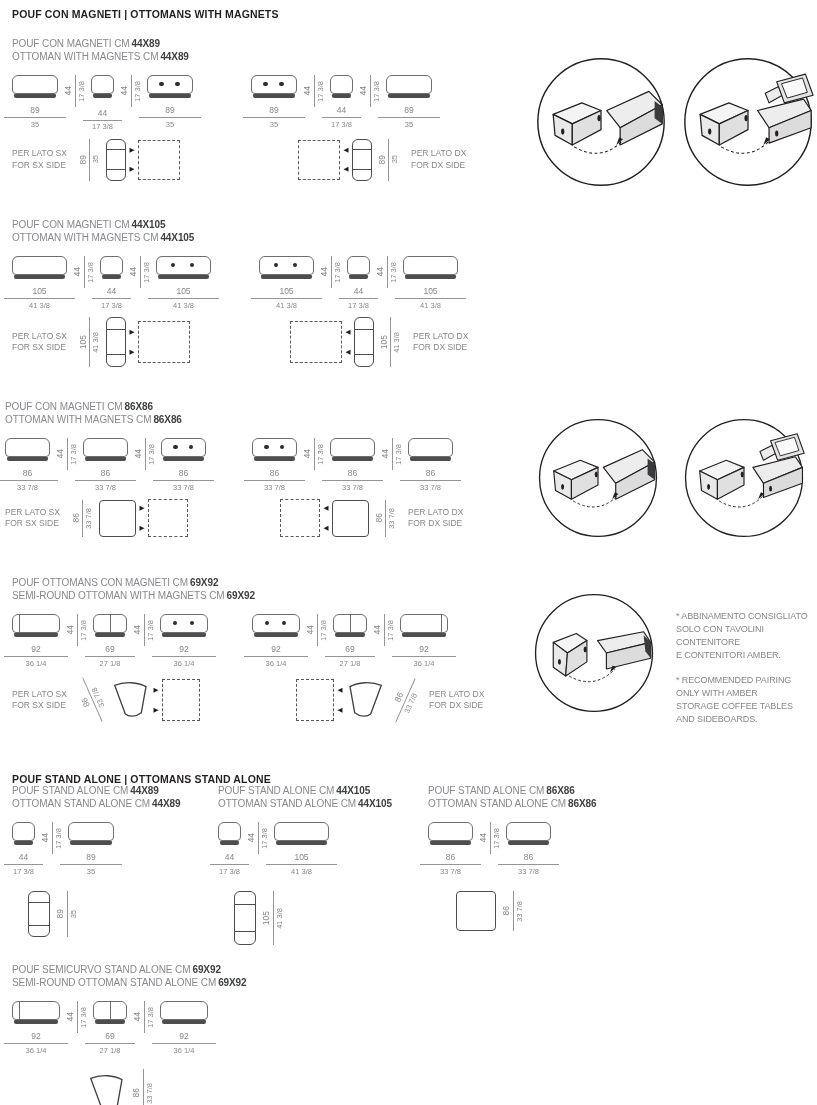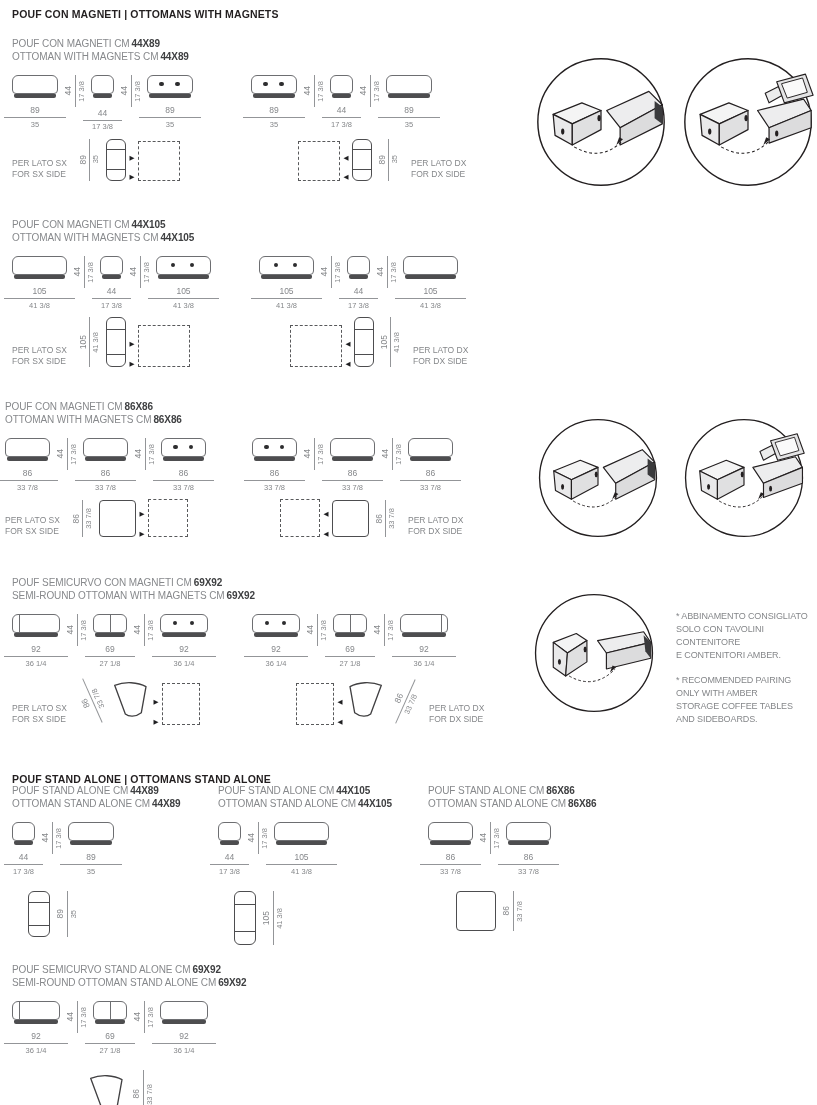--- a/index.html
+++ b/index.html
@@ -30,21 +30,21 @@
   .hdim .in{display:block;font-size:7.5px;padding-top:2.5px}
 
   .vdim{display:flex;align-items:center;margin:0 6px}
   .vdim .t{writing-mode:vertical-rl;transform:rotate(180deg);color:#85878a;font-size:8.5px;line-height:1;letter-spacing:0}
   .vdim .t.in{font-size:7.5px}
   .vdim .line{width:1px;align-self:stretch;background:#939598;margin:0 2px}
   .h32{height:32px}
   .ph37{height:37px}.ph40{height:40px}.ph42{height:42px}.ph46{height:46px}.ph48{height:48px}.ph50{height:50px}.ph54{height:54px}
 
   .prow{display:flex;margin-top:8px;align-items:center}
-  .pasm{display:flex;align-items:flex-end}
+  .pasm{display:flex;align-items:center}
   .side-label{font-size:8.5px;color:#85878a;line-height:1.3;white-space:nowrap}
   .side-label.l{margin-right:6px}
   .side-label.r{margin-left:6px}
 
   .plan{position:relative;background:#fff;border:1.4px solid #4d4d4f;border-radius:6px}
   .plan.lines::before,.plan.lines::after{content:"";position:absolute;left:0;right:0;height:1px;background:#4d4d4f}
   .plan.lines::before{top:23%}
   .plan.lines::after{bottom:23%}
   .p4489{width:20px;height:42px}
   .p44105{width:20px;height:50px}
@@ -475,21 +475,21 @@
         <div class="side-label r">
             <div>PER LATO DX</div>
             <div>FOR DX SIDE</div>
           </div>
       </div>
     </div>
   </section>
 
   <section class="prod" style="left:12px;top:576px">
     <div class="ptitle">
-      <div class="tl"><span>POUF SEMICURVO CON MAGNETI CM</span><b>69X92</b></div>
+      <div class="tl"><span>POUF OTTOMANS CON MAGNETI CM</span><b>69X92</b></div>
       <div class="tl"><span>SEMI-ROUND OTTOMAN WITH MAGNETS CM</span><b>69X92</b></div>
     </div>
     <div class="erow" style="gap:44px">
       <div class="grp">
         <div class="unit uw92">
           <div class="elev">
               <i class="seam" style="left:14%"></i>
               <i class="base"></i>
             </div>
           <div class="hdim">

